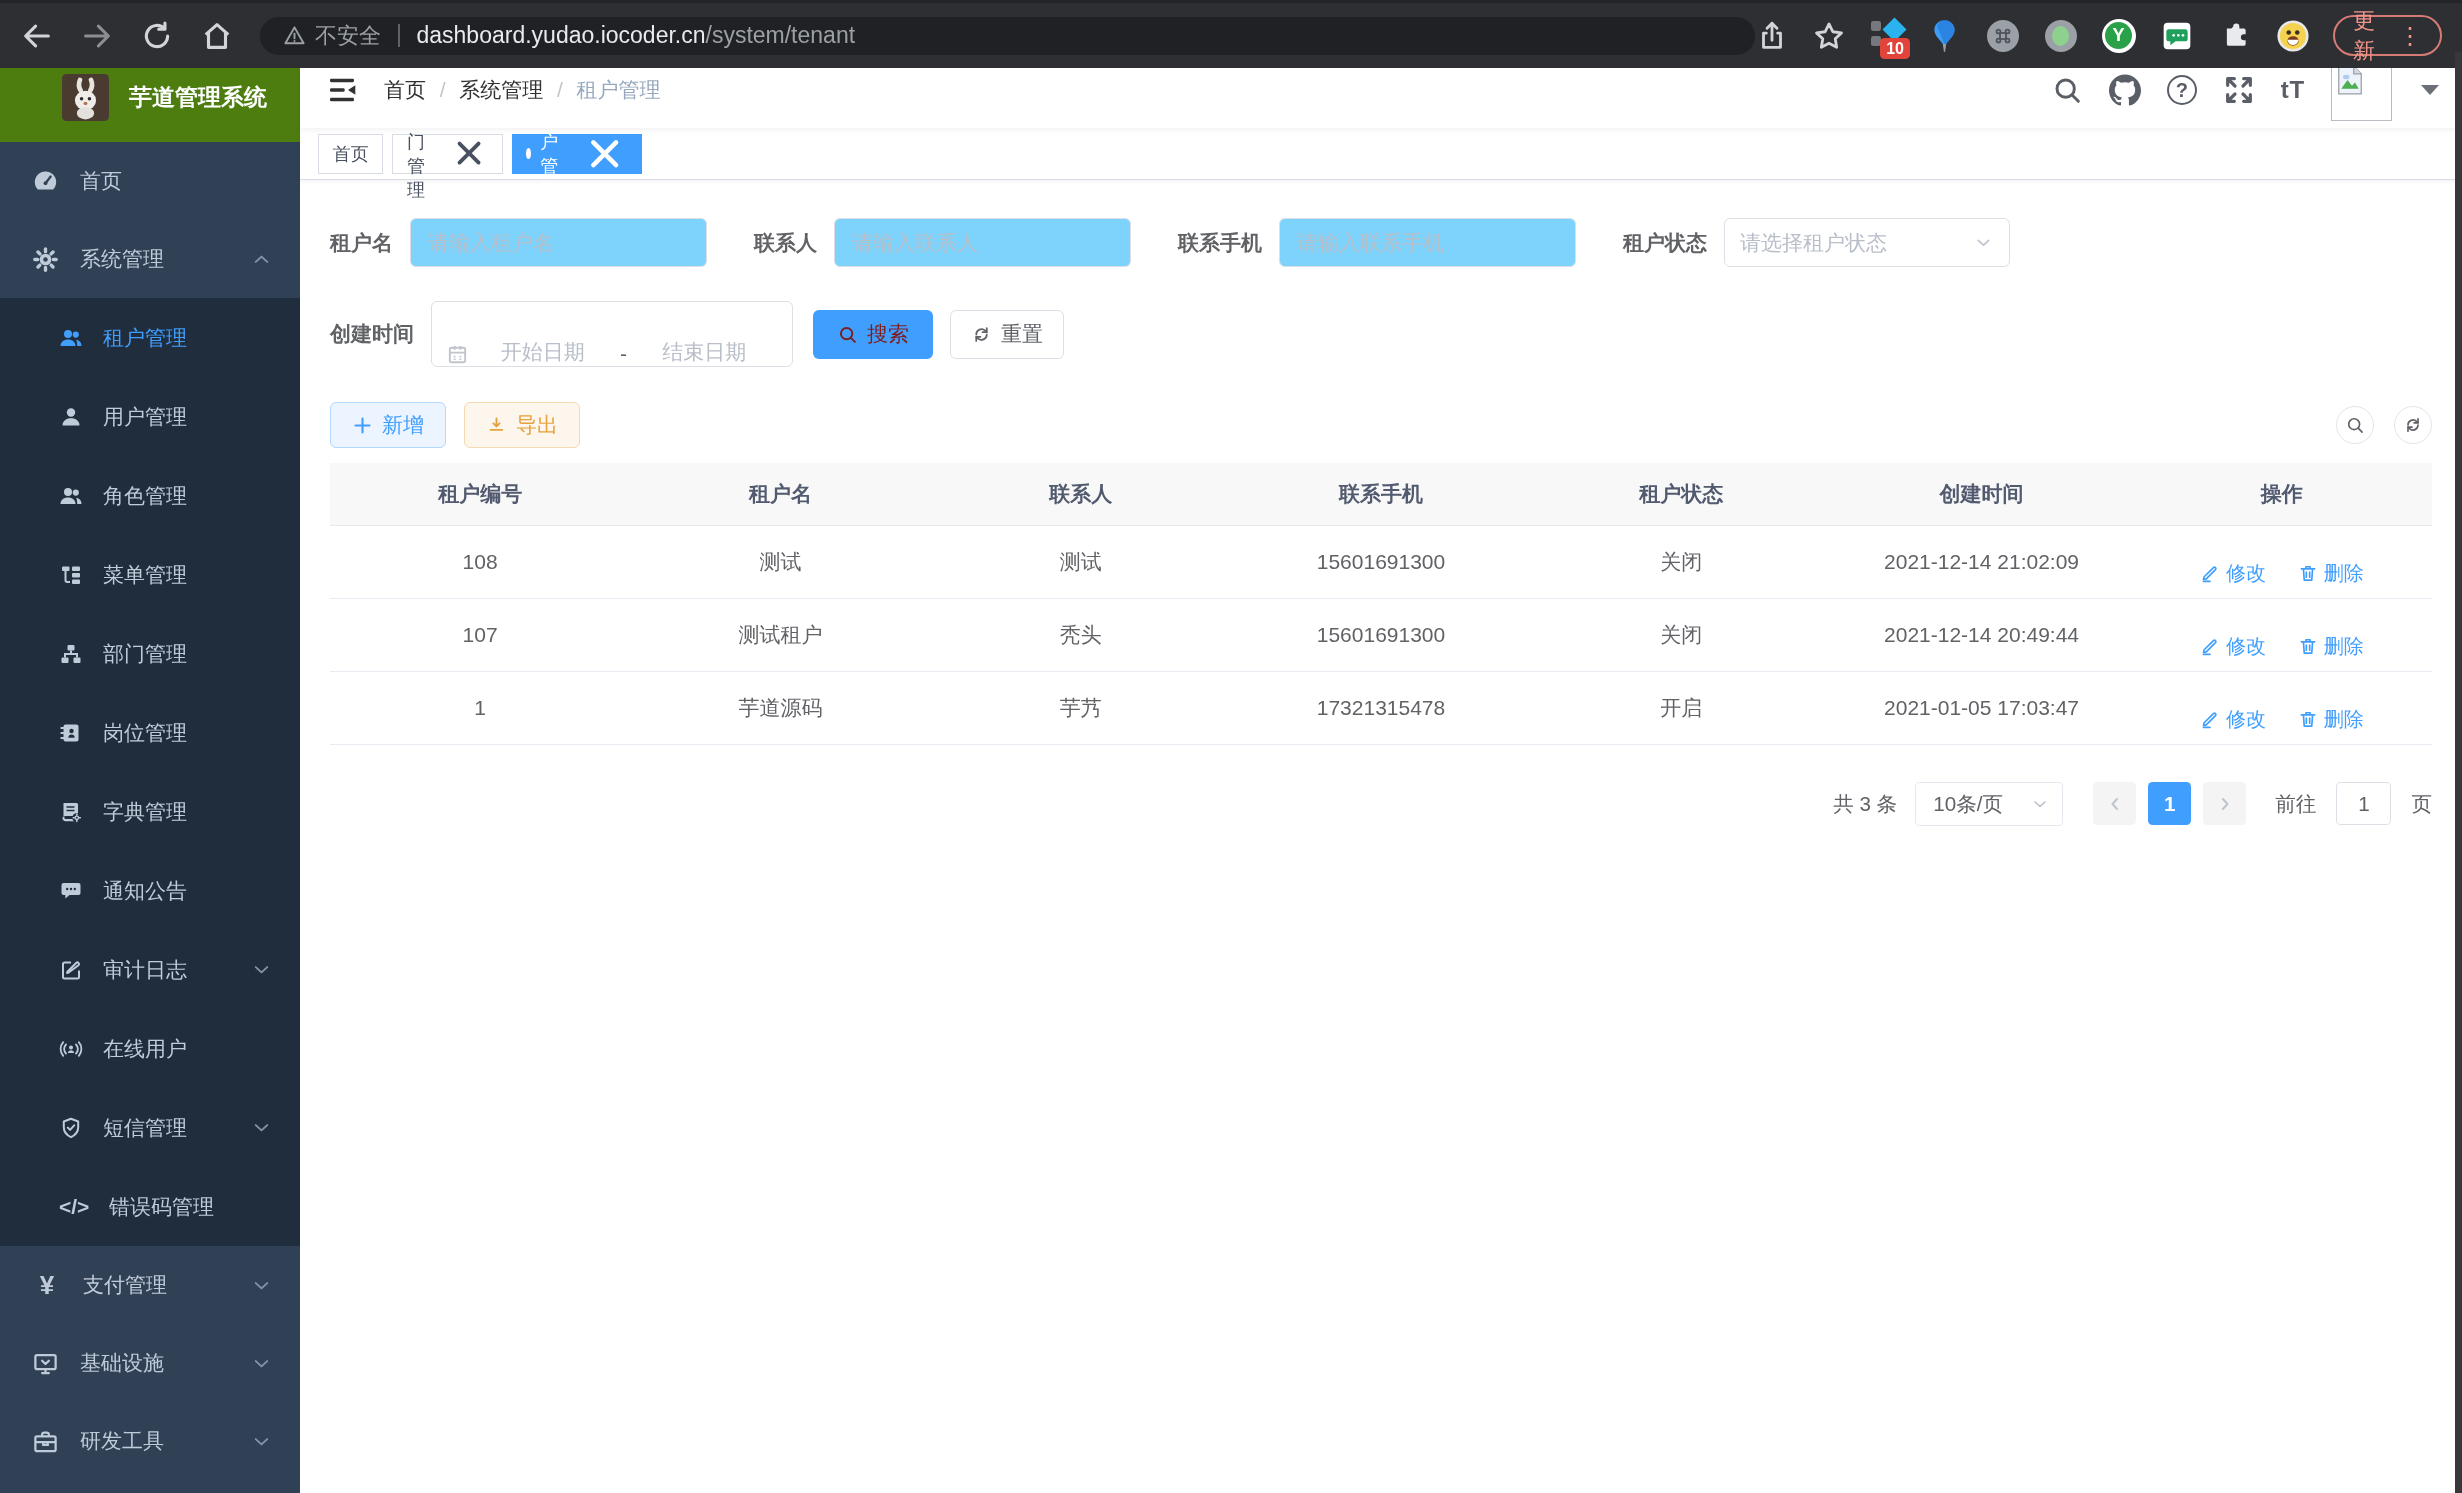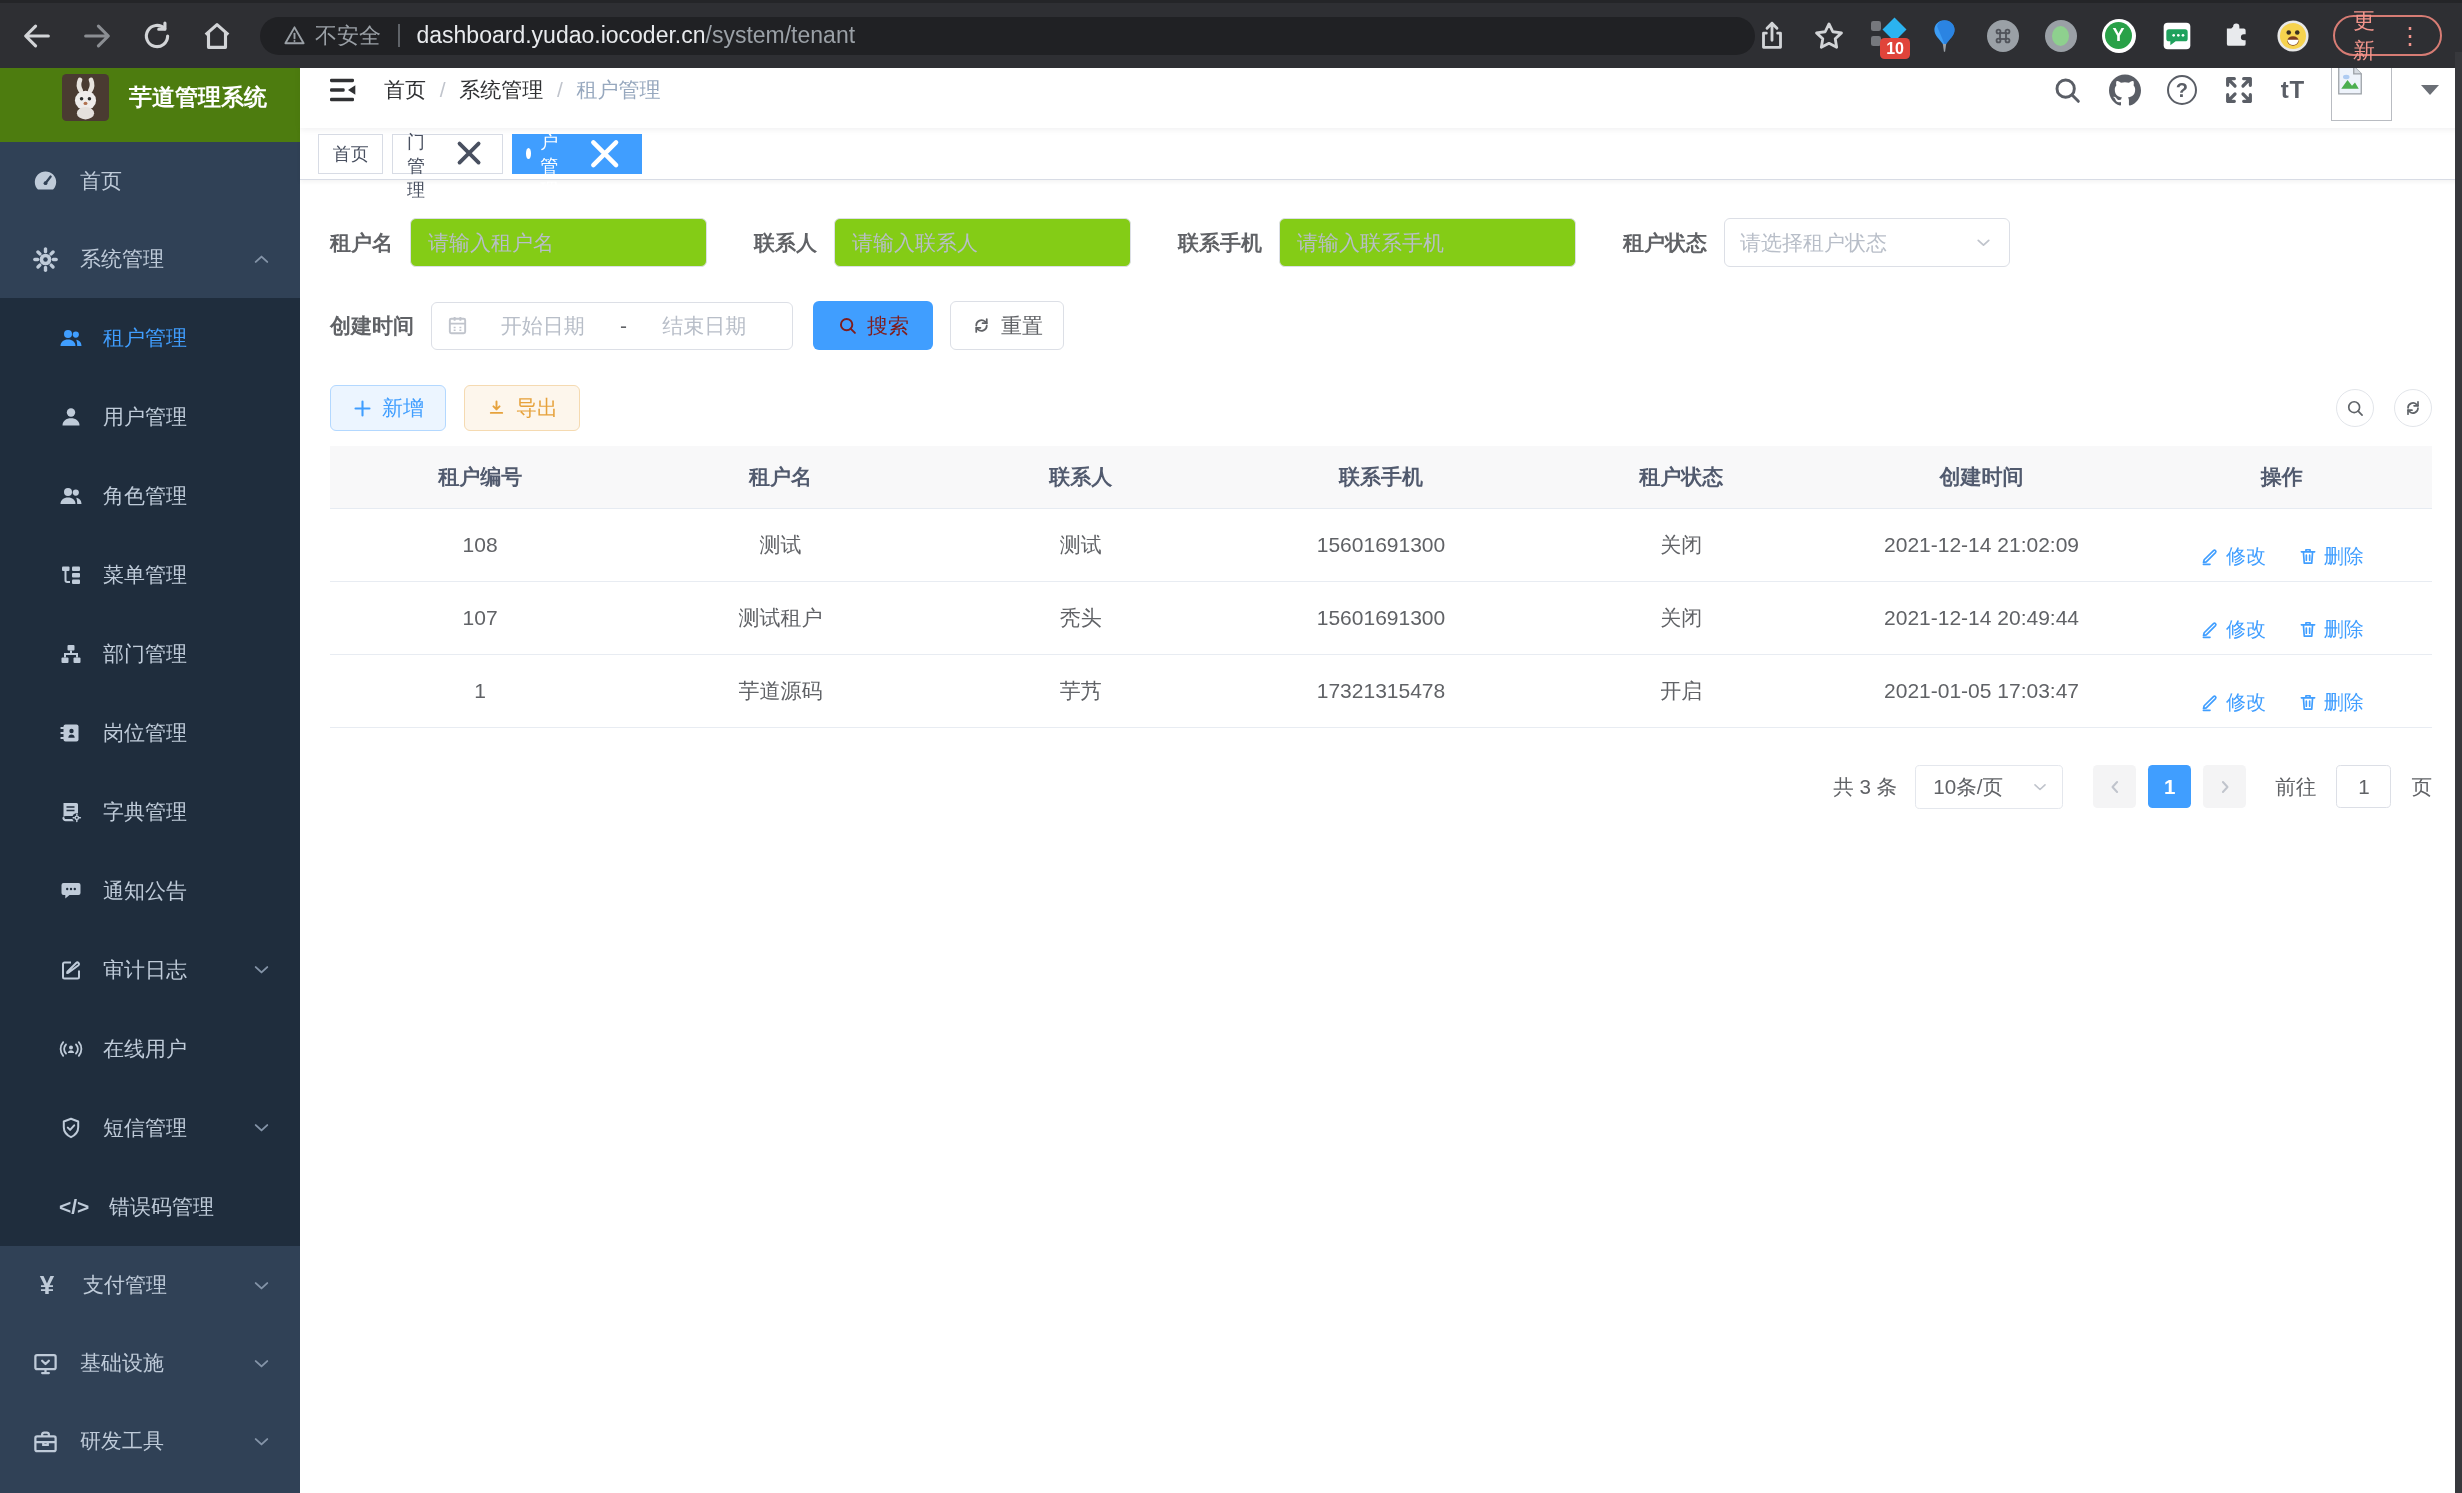--- a/index.html
+++ b/index.html
@@ -78,28 +78,28 @@
   .tag-active { background:#409eff; border-color:#409eff; color:#fff; }
   .tag-dot { width:10.7px; height:10.7px; border-radius:50%; background:#fff; }
 
   .content { flex:1; padding:38px 30px 0; position:relative; }
 
   
   .filter-row { display:flex; align-items:center; margin-bottom:34px; }
   .f-item { display:flex; align-items:center; margin-right:47px; }
   .f-label { font-size:21px; font-weight:bold; color:#606266; margin-right:17px; white-space:nowrap; }
   .f-input { height:49px; border:1.5px solid #dcdfe6; border-radius:6px; padding:4px 17px; font-size:21px;
-    color:#606266; font-family:inherit; outline:none; background:#84cc16; }
+    color:#606266; font-family:inherit; outline:none; background:#7dd3fc; }
   .f-input::placeholder { color:#b8bec8; }
   .w390 { width:297px; } 
   .f-select { width:286px; height:49px; border:1.5px solid #dcdfe6; border-radius:6px; display:flex; align-items:center;
     padding:0 15px; cursor:pointer; background:#fff; }
   .ph { color:#b8bec8; font-size:21px; }
   .sel-chev { width:21px; height:21px; color:#c0c4cc; margin-left:auto; }
-  .date-range { width:362px; height:48px; border:1.5px solid #dcdfe6; border-radius:6px; display:flex; align-items:center;
+  .date-range { width:362px; height:66px; border:1.5px solid #dcdfe6; border-radius:6px; display:flex; align-items:flex-end;
     padding:0 13.7px; background:#fff; cursor:pointer; }
   .cal-ic { width:23px; height:23px; color:#c0c4cc; flex:none; }
   .date-half { flex:1; text-align:center; font-size:21px; color:#b8bec8; }
   .date-sep { color:#606266; font-size:21px; padding:0 3px; }
   .btn { height:49px; border-radius:6px; display:flex; align-items:center; justify-content:center; gap:9px;
     font-size:21px; cursor:pointer; border:1.5px solid transparent; white-space:nowrap; }
   .btn-primary { background:#409eff; color:#7f1d1d; padding:0 23px; margin-left:20px; }
   .btn-plain { background:#fff; color:#606266; border-color:#dcdfe6; padding:0 20px; margin-left:17px; }
   .btn-ic { width:21px; height:21px; }
 

